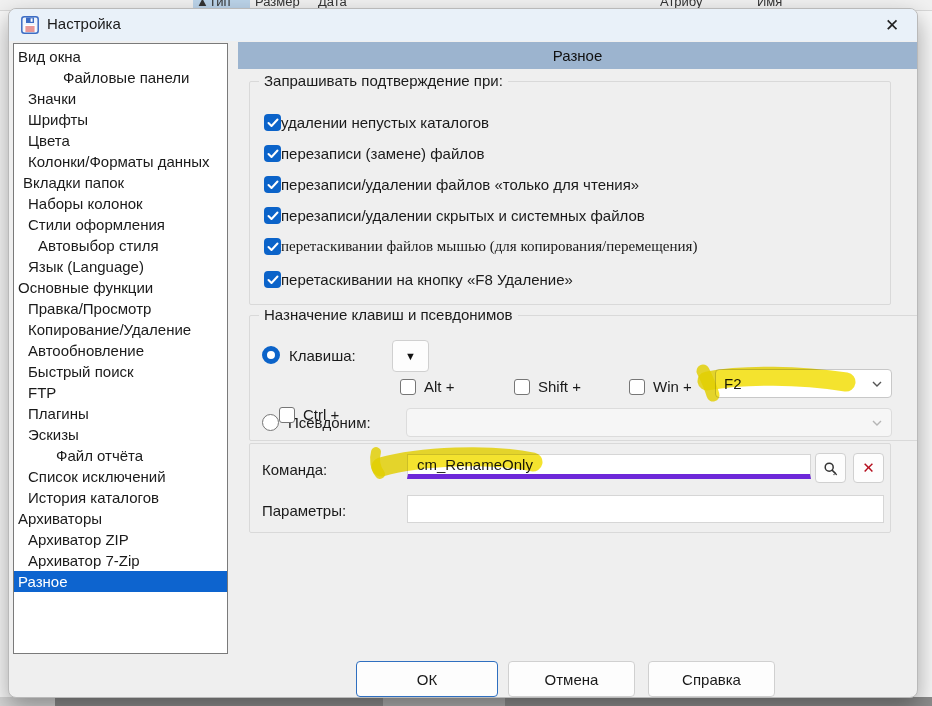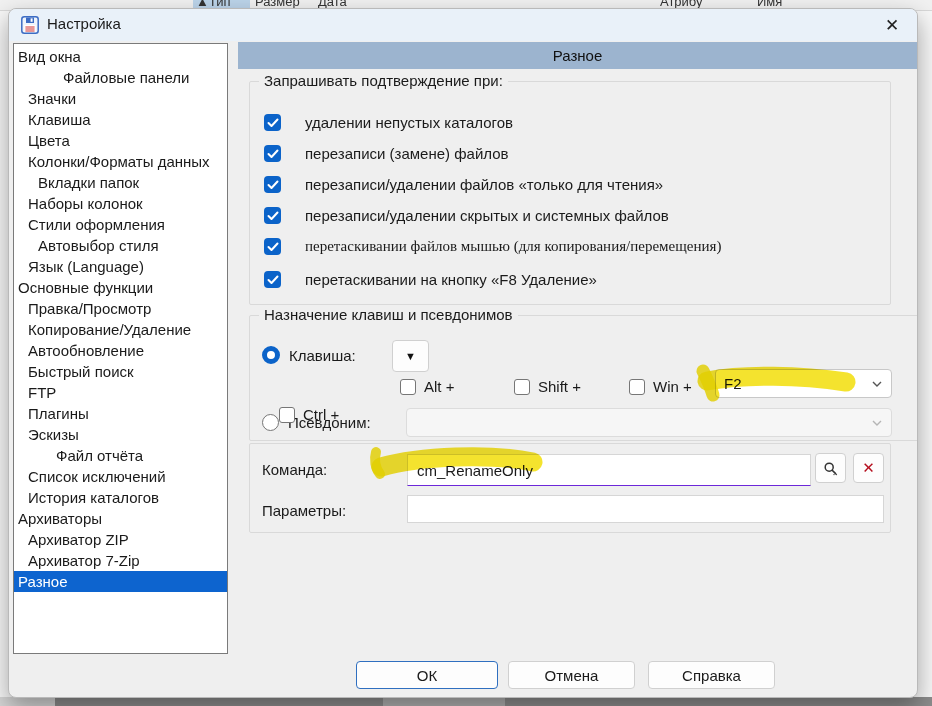--- a/index.html
+++ b/index.html
@@ -29,21 +29,21 @@
   .sb-item{font-size:15px;line-height:21px;height:21px;white-space:nowrap;}
   .sb-item.sel{background:#0d64cf;color:#fff;}
 
   #banner{position:absolute;left:229px;top:33px;width:679px;height:27px;background:#9cb4cf;
           display:flex;align-items:center;justify-content:center;font-size:15px;color:#111;}
 
   .grp{position:absolute;border:1px solid #d9d9d9;background:#efefef;box-sizing:border-box;border-radius:2px;}
   .grp-lbl{position:absolute;top:-10px;left:9px;background:#efefef;padding:0 5px;font-size:15px;}
 
   #grp-confirm{left:240px;top:72px;width:642px;height:224px;}
-  .ck-row{position:absolute;left:14px;display:flex;align-items:flex-end;gap:24px;font-size:15px;}
+  .ck-row{position:absolute;left:14px;display:flex;align-items:flex-end;gap:0;font-size:15px;}
   .cb{width:17px;height:17px;border-radius:4px;background:#0b63c9;display:flex;align-items:center;
       justify-content:center;flex:0 0 auto;}
   .cb svg{display:block;}
   .cb-empty{width:16px;height:16px;border-radius:3px;background:#fff;border:1px solid #767676;
             box-sizing:border-box;flex:0 0 auto;}
 
   #grp-keys{left:240px;top:306px;width:744px;height:126px;}
   .radio-on{width:18px;height:18px;border-radius:50%;background:#fff;border:5px solid #0b63c9;
             box-sizing:border-box;flex:0 0 auto;}
   .radio-off{width:17px;height:17px;border-radius:50%;background:#fff;border:1px solid #767676;
@@ -56,38 +56,38 @@
   .combo{position:absolute;background:#fff;border:1px solid #c8c8c8;border-radius:4px;
          box-sizing:border-box;display:flex;align-items:center;font-size:15px;padding:0 8px;}
   .combo .chev{margin-left:auto;}
   #combo-key{left:465px;top:53px;width:177px;height:29px;}
   #combo-alias{left:156px;top:92px;width:486px;height:29px;background:#f6f6f6;border-color:#dcdcdc;}
 
   #cmdbox{left:240px;top:434px;width:642px;height:90px;}
   .fld-lbl{position:absolute;left:12px;font-size:15px;}
   .txt{position:absolute;background:#fff;border:1px solid #d6d6d6;box-sizing:border-box;
        font-family:"Liberation Sans",sans-serif;font-size:15px;padding:0 9px;color:#1a1a1a;outline:none;}
-  #cmd-input{left:157px;top:10px;width:404px;height:32px;border-bottom:1px solid #6d28d9;}
+  #cmd-input{left:157px;top:10px;width:404px;height:25px;border-bottom:5px solid #6d28d9;}
   #param-input{left:157px;top:51px;width:477px;height:28px;}
   .sq-btn{position:absolute;top:9px;width:31px;height:30px;background:#fdfdfd;border:1px solid #d0d0d0;
           border-radius:4px;display:flex;align-items:center;justify-content:center;box-sizing:border-box;}
   #btn-search{left:565px;}
   #btn-clear{left:603px;color:#b50f1e;font-size:15px;font-weight:bold;}
 
   #grp-sounds{left:240px;top:536px;width:642px;height:66px;}
   #btn-configure{position:absolute;left:15px;top:26px;width:144px;height:34px;background:#fdfdfd;
                  border:1px solid #d0d0d0;border-radius:4px;display:flex;align-items:center;
                  justify-content:center;font-size:15px;box-sizing:border-box;}
   #dur-row{position:absolute;left:177px;top:35px;display:flex;align-items:center;gap:9px;font-size:15px;}
   #gt-lbl{position:absolute;left:541px;top:35px;font-size:15px;color:#444;}
   #sec-input{left:557px;top:29px;width:38px;height:28px;background:#f7f7f7;border-color:#e0e0e0;
              color:#9a9a9a;text-align:center;padding:0 4px;}
   #sec-unit{position:absolute;left:604px;top:35px;font-size:15px;}
 
-  .foot-btn{position:absolute;top:652px;height:28px;background:#fdfdfd;border:1px solid #d0d0d0;
+  .foot-btn{position:absolute;top:652px;height:36px;background:#fdfdfd;border:1px solid #d0d0d0;
             border-radius:4px;display:flex;align-items:center;justify-content:center;font-size:15px;
             box-sizing:border-box;}
   .foot-btn.default{border:1px solid #2f6fc0;}
   .foot-btn.disabled{background:#f4f4f4;border-color:#e3e3e3;color:#a0a0a0;}
 
   #marker-overlay{position:absolute;left:0;top:0;width:932px;height:706px;pointer-events:none;
                   mix-blend-mode:multiply;z-index:50;}
   .chev-svg{display:block;}
 </style>
 </head>
@@ -121,24 +121,24 @@
         <line x1="4.4" y1="15" x2="13.6" y2="15" stroke="#d03030" stroke-width="1.1"></line>
       </svg>
       <div id="title-text">Настройка</div>
       <div id="close-btn">✕</div>
     </div>
 
     <div id="sidebar">
         <div class="sb-item" style="padding-left: 4px;">Вид окна</div>
         <div class="sb-item" style="padding-left: 4px; margin-left: 45px;">Файловые панели</div>
         <div class="sb-item" style="padding-left: 14px;">Значки</div>
-        <div class="sb-item" style="padding-left: 14px;">Клавиша</div>
+        <div class="sb-item" style="padding-left: 14px;">Шрифты</div>
         <div class="sb-item" style="padding-left: 14px;">Цвета</div>
         <div class="sb-item" style="padding-left: 14px;">Колонки/Форматы данных</div>
-        <div class="sb-item" style="padding-left: 24px;">Вкладки папок</div>
+        <div class="sb-item" style="padding-left: 9px;">Вкладки папок</div>
         <div class="sb-item" style="padding-left: 14px;">Наборы колонок</div>
         <div class="sb-item" style="padding-left: 14px;">Стили оформления</div>
         <div class="sb-item" style="padding-left: 24px;">Автовыбор стиля</div>
         <div class="sb-item" style="padding-left: 14px;">Язык (Language)</div>
         <div class="sb-item" style="padding-left: 4px;">Основные функции</div>
         <div class="sb-item" style="padding-left: 14px;">Правка/Просмотр</div>
         <div class="sb-item" style="padding-left: 14px;">Копирование/Удаление</div>
         <div class="sb-item" style="padding-left: 14px;">Автообновление</div>
         <div class="sb-item" style="padding-left: 14px;">Быстрый поиск</div>
         <div class="sb-item" style="padding-left: 14px;">FTP</div>

